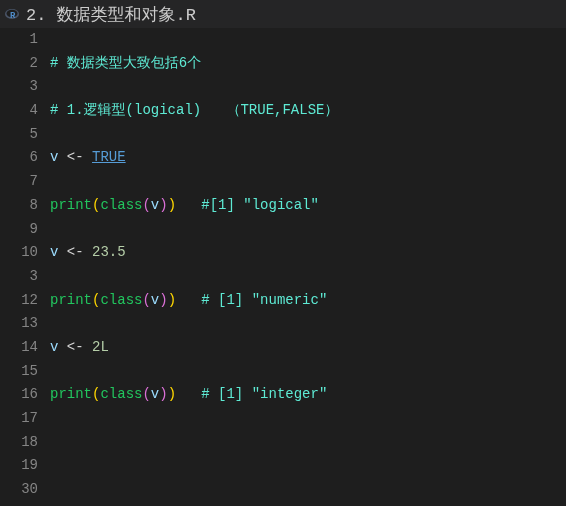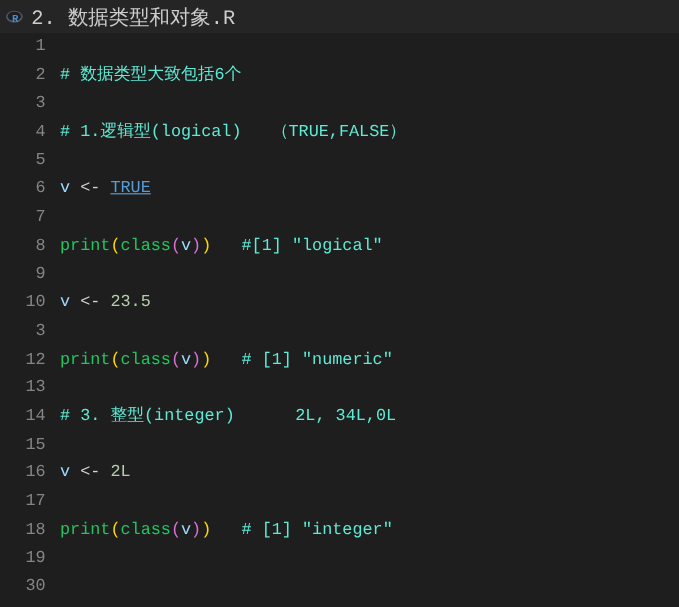--- a/index.html
+++ b/index.html
@@ -101,21 +101,20 @@
       <div>19</div>
       <div>30</div>
   </div>
   <div class="code">
 <div class="line"><span class="t-comment"># 数据类型大致包括6个</span></div>
 <div class="line"><span class="t-comment"># 1.逻辑型(logical)   （TRUE,FALSE）</span></div>
 <div class="line"><span class="t-var">v</span><span class="t-op"> &lt;- </span><span class="t-const">TRUE</span></div>
 <div class="line"><span class="t-func">print</span><span class="t-paren">(</span><span class="t-func">class</span><span class="t-paren2">(</span><span class="t-var">v</span><span class="t-paren2">)</span><span class="t-paren">)</span><span class="t-comment">   #[1] "logical"</span></div>
 <div class="line"><span class="t-var">v</span><span class="t-op"> &lt;- </span><span class="t-num">23.5</span></div>
 <div class="line"><span class="t-func">print</span><span class="t-paren">(</span><span class="t-func">class</span><span class="t-paren2">(</span><span class="t-var">v</span><span class="t-paren2">)</span><span class="t-paren">)</span><span class="t-comment">   # [1] "numeric"</span></div>
-<div class="line"><span class="t-comment"># 3. 整型(integer)      2L, 34L,0L</span></div>
 <div class="line"><span class="t-var">v</span><span class="t-op"> &lt;- </span><span class="t-num">2L</span></div>
 <div class="line"><span class="t-func">print</span><span class="t-paren">(</span><span class="t-func">class</span><span class="t-paren2">(</span><span class="t-var">v</span><span class="t-paren2">)</span><span class="t-paren">)</span><span class="t-comment">   # [1] "integer"</span></div>
 
 
 
 
 
 
 
 

